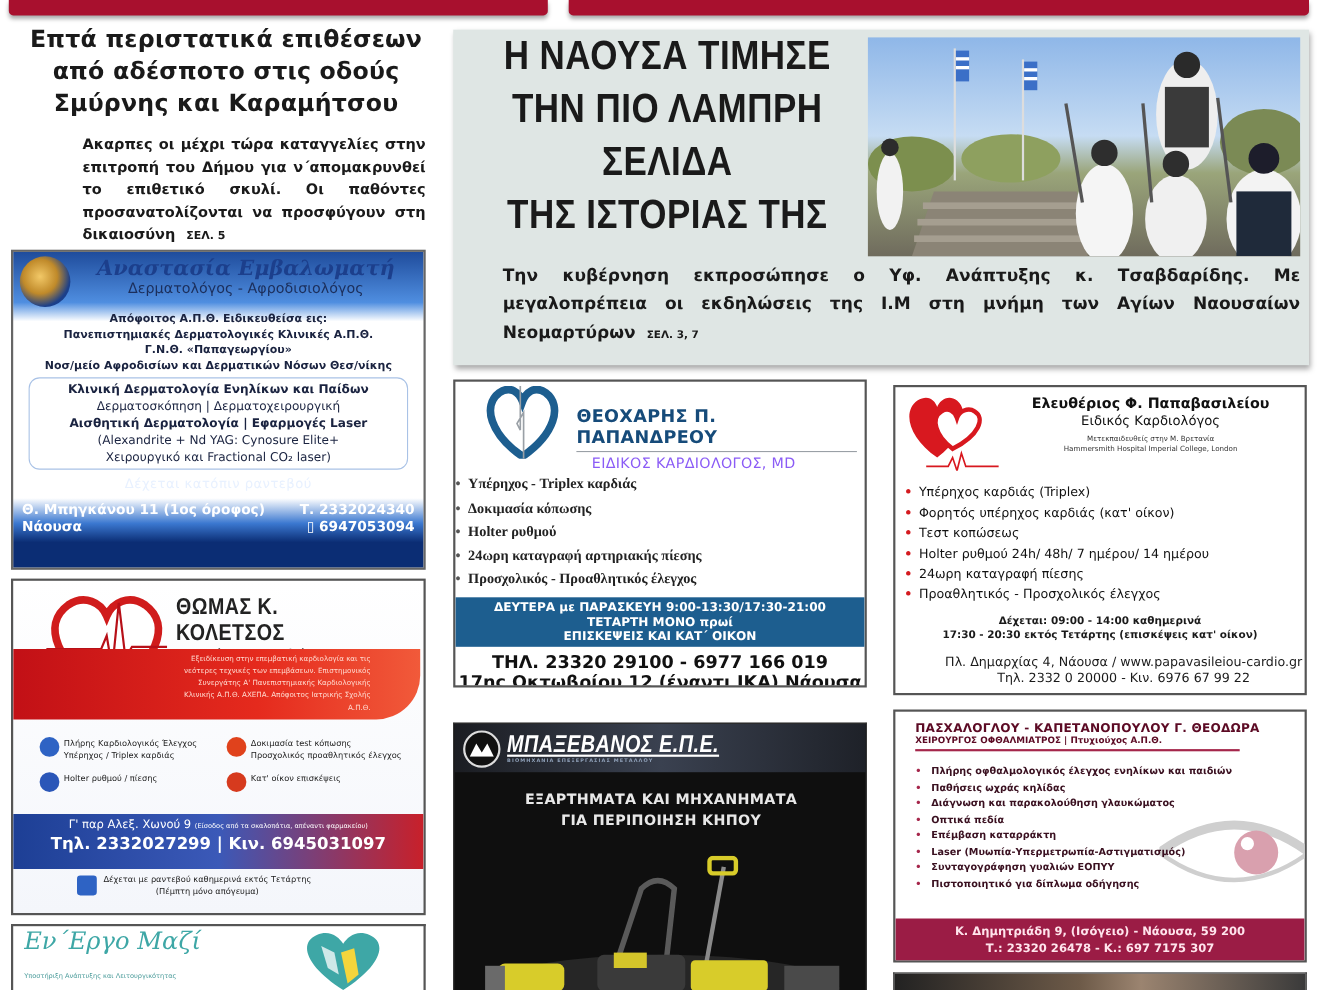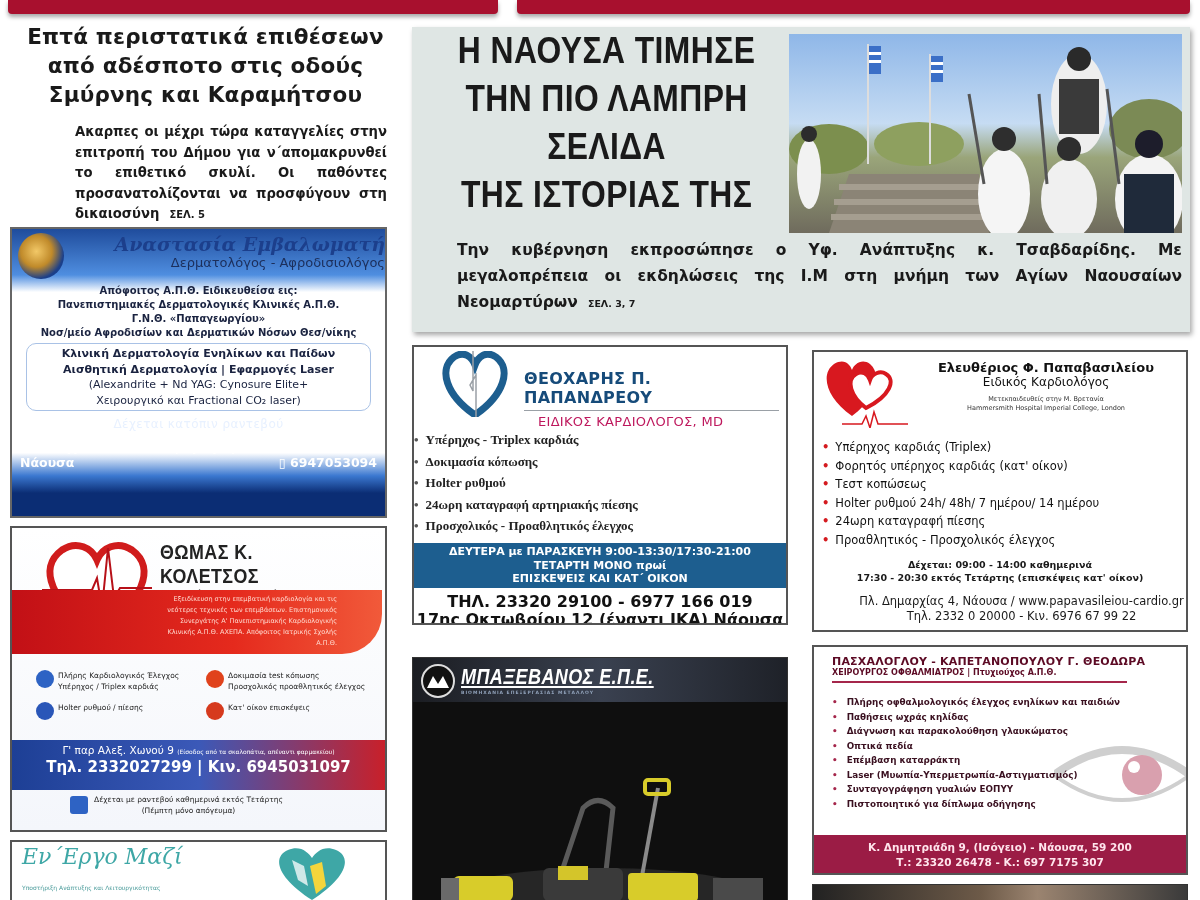--- a/index.html
+++ b/index.html
@@ -50,21 +50,21 @@
   .kol-red { background: linear-gradient(90deg, #c21016 0%, #e52a1d 60%, #f15a3a 100%); border-radius: 0 0 40px 0; color: #ffd9cf; font-size: 6.5px; line-height: 11px; padding: 4px 6px 4px 145px; }
   .kol-svc { font-size: 7.5px; color: #222; line-height: 11px; display: flex; align-items: flex-start; gap: 4px; }
   .kol-svc-ico { width: 18px; height: 18px; border-radius: 50%; flex: none; }
   .kol-blue { background: linear-gradient(90deg, #1d3f95 0%, #3b59b8 50%, #c8202a 100%); color: #fff; padding: 4px 10px; }
   .kol-blue .addr { font-size: 10.5px; }
   .kol-blue .addr small { font-size: 6px; }
   .kol-blue .phones { font-size: 15px; font-weight: bold; margin-top: 2px; }
 
   
   .pap-name { color: #164b7a; font-size: 16px; font-weight: bold; letter-spacing: 0.3px; }
-  .pap-spec { color: #be185d; font-size: 13px; letter-spacing: 0.3px; }
+  .pap-spec { color: #8b5cf6; font-size: 13px; letter-spacing: 0.3px; }
   .pap-list { list-style: none; margin-top: 4px; font-family: Liberation Serif, serif; }
   .pap-list li { font-size: 13px; font-weight: bold; line-height: 21.5px; color: #222; }
   .pap-list li::before { content: "•"; color: #555; margin-right: 7px; }
   .pap-hours { background: #1d5e8f; color: #fff; font-size: 11px; font-weight: bold; line-height: 13.5px; padding: 2px 0; }
   .pap-phone { font-size: 16px; font-weight: bold; line-height: 18px; color: #111; }
   .pap-email { font-size: 11px; font-weight: bold; color: #222; }
 
   
   .pv-name { font-size: 13px; font-weight: bold; color: #111; }
   .pv-spec { font-size: 12px; color: #111; }
@@ -145,32 +145,33 @@
       <line x1="195" y1="150" x2="180" y2="60" stroke="#555" stroke-width="3"></line>
       <line x1="258" y1="150" x2="250" y2="60" stroke="#555" stroke-width="3"></line>
       <line x1="330" y1="150" x2="318" y2="55" stroke="#555" stroke-width="3"></line>
     </svg>
   </div>
   <p class="abs main-lead"><span>Την κυβέρνηση εκπροσώπησε ο Υφ. Ανάπτυξης κ. Τσαβδαρίδης.  Με μεγαλοπρέπεια οι εκδηλώσεις της Ι.Μ στη μνήμη των Αγίων Ναουσαίων Νεομαρτύρων</span><span class="sel">ΣΕΛ. 3, 7</span></p>
 </div>
 
 <div class="abs ad ad-derm">
   <div style="position:absolute; left:6px; top:4px; width:46px; height:46px; border-radius:50%; background:radial-gradient(circle at 40% 40%, #f2c867 0%, #c08a2a 40%, #1b3f8a 70%);"></div>
-  <div class="center" style="padding-left:50px; margin-top:4px;text-align:right;">
+  <div class="center" style="padding-left:50px; margin-top:4px;">
     <div class="derm-name">Αναστασία Εμβαλωματή</div>
     <div class="derm-spec">Δερματολόγος - Αφροδισιολόγος</div>
   </div>
   <div class="center derm-small" style="margin-top:14px;">
     <div>Απόφοιτος Α.Π.Θ. Ειδικευθείσα εις:</div>
     <div>Πανεπιστημιακές Δερματολογικές Κλινικές Α.Π.Θ.</div>
     <div>Γ.Ν.Θ. «Παπαγεωργίου»</div>
     <div>Νοσ/μείο Αφροδισίων και Δερματικών Νόσων Θεσ/νίκης</div>
   </div>
   <div class="derm-box center">
     <div style="font-weight:bold;">Κλινική Δερματολογία Ενηλίκων και Παίδων</div>
+    <div>Δερματοσκόπηση | Δερματοχειρουργική</div>
     <div style="font-weight:bold;">Αισθητική Δερματολογία | Εφαρμογές Laser</div>
     <div>(Alexandrite + Nd YAG: Cynosure Elite+</div>
     <div>Χειρουργικό και Fractional CO₂ laser)</div>
   </div>
   <div class="center derm-appt" style="margin-top:6px;">Δέχεται κατόπιν ραντεβού</div>
   <div class="derm-foot" style="display:flex; justify-content:space-between; padding:8px 8px 0 8px;">
     <div>
       <div>Θ. Μπηγκάνου 11 (1ος όροφος)</div>
       <div>Νάουσα</div>
     </div>
@@ -277,20 +278,24 @@
 <div class="abs ad ad-baxevanos">
   <div class="abs" style="left:0; top:0; width:376px; height:44px; background:linear-gradient(90deg, #1b1d22 0%, #3a4150 50%, #1e2128 100%);"></div>
   <div class="abs" style="left:8px; top:6px; width:34px; height:34px; border-radius:50%; border:2px solid #ddd; background:#111; display:flex; align-items:center; justify-content:center;">
     <svg width="22" height="14" viewBox="0 0 22 14">
         <polygon points="0,14 6,2 11,10 16,2 22,14" fill="#fff"></polygon>
       </svg>
   </div>
   <div class="abs" style="left:48px; top:6px;">
     <div class="bx-logo-text">ΜΠΑΞΕΒΑΝΟΣ Ε.Π.Ε.</div>
     <div class="bx-sub">ΒΙΟΜΗΧΑΝΙΑ ΕΠΕΞΕΡΓΑΣΙΑΣ ΜΕΤΑΛΛΟΥ</div>
+  </div>
+  <div class="abs center bx-head" style="left:0; top:60px; width:376px;">
+    <div>ΕΞΑΡΤΗΜΑΤΑ ΚΑΙ ΜΗΧΑΝΗΜΑΤΑ</div>
+    <div>ΓΙΑ ΠΕΡΙΠΟΙΗΣΗ ΚΗΠΟΥ</div>
   </div>
   <svg class="abs" style="left:20px; top:120px;" width="340" height="123" viewBox="0 0 340 123">
     <ellipse cx="170" cy="120" rx="160" ry="30" fill="#262626"></ellipse>
     <path d="M120 120 L 150 30 Q 165 15, 180 30 L 170 120" fill="none" stroke="#5a5a5a" stroke-width="5"></path>
     <rect x="110" y="90" width="80" height="33" rx="6" fill="#3a3a3a"></rect>
     <rect x="125" y="88" width="30" height="14" fill="#d4c52a"></rect>
     <line x1="205" y1="120" x2="225" y2="10" stroke="#8a8a8a" stroke-width="4"></line>
     <rect x="212" y="2" width="24" height="14" rx="3" fill="none" stroke="#d8cc2a" stroke-width="4"></rect>
     <rect x="195" y="95" width="70" height="28" rx="4" fill="#d8cc2a"></rect>
     <rect x="20" y="98" width="60" height="25" rx="6" fill="#d8cc2a"></rect>

